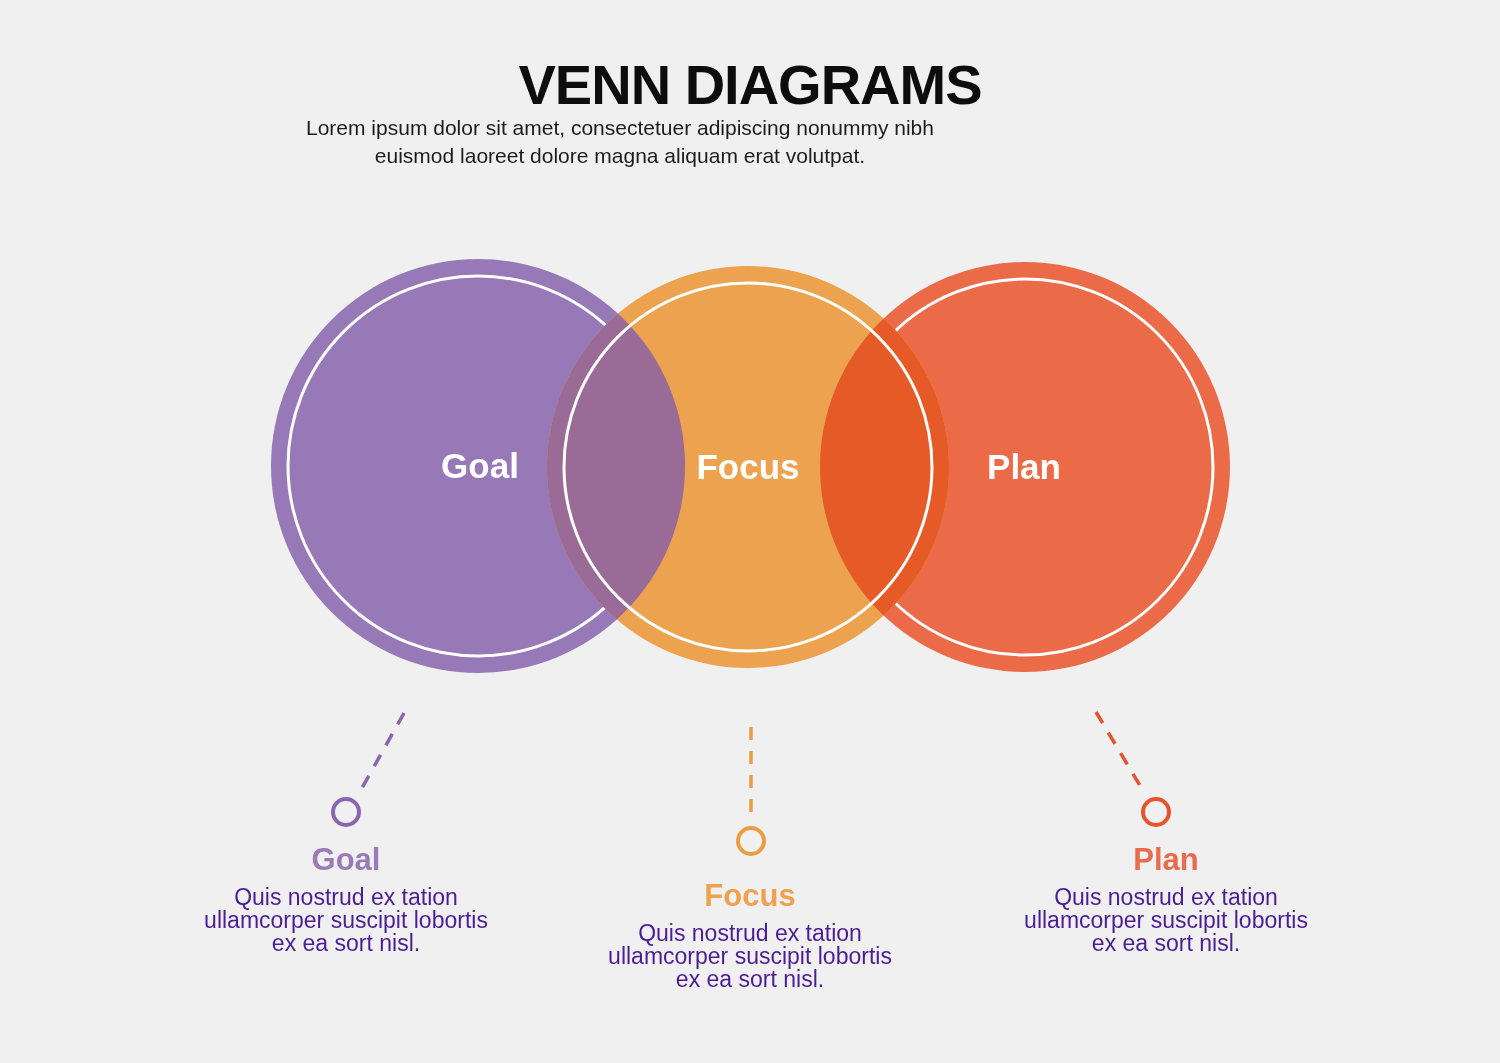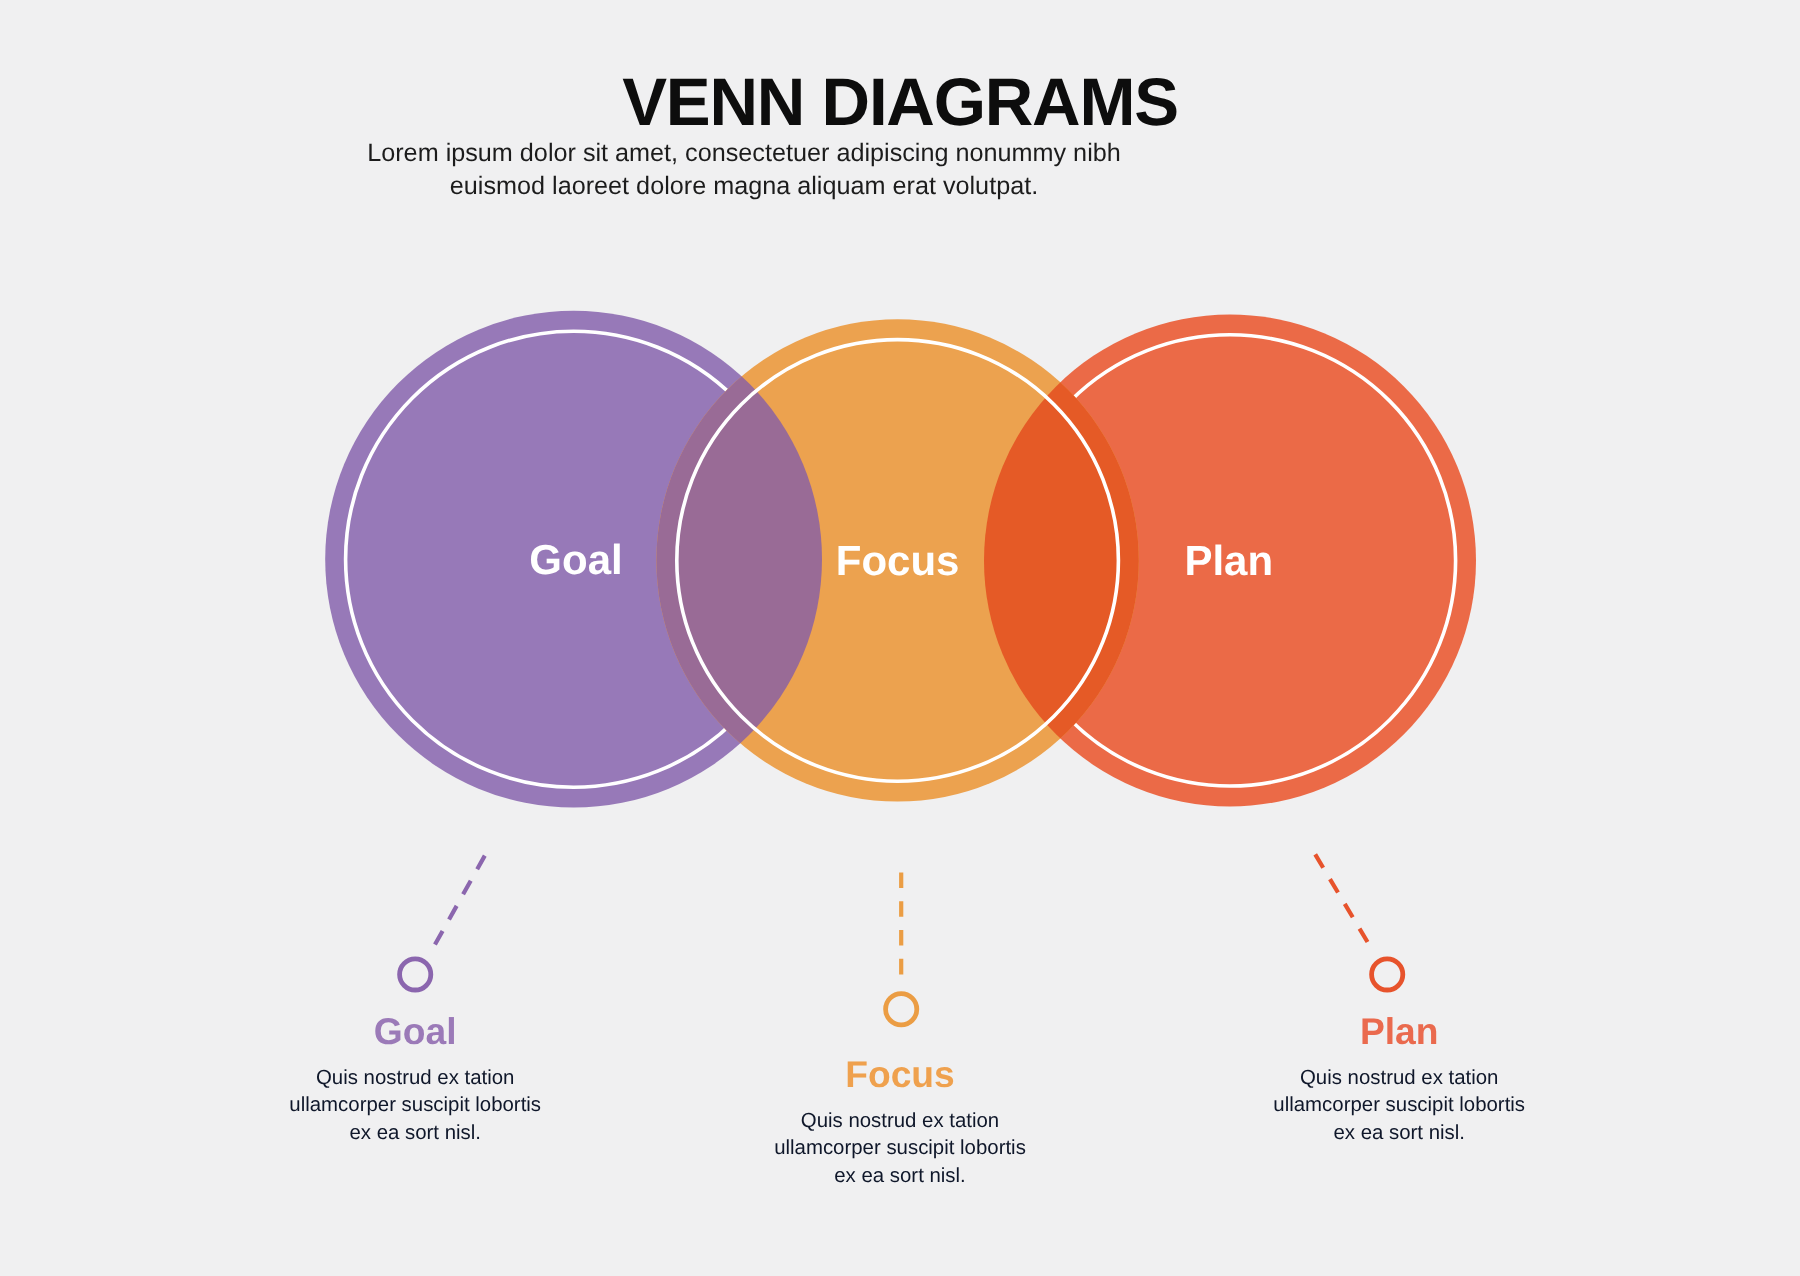--- a/index.html
+++ b/index.html
@@ -28,21 +28,21 @@
   .callout { position: absolute; width: 330px; text-align: center; }
   .callout-goal  { left: 181px; top: 843px; }
   .callout-focus { left: 585px; top: 879px; }
   .callout-plan  { left: 1001px; top: 843px; }
   .callout h3 {
     margin: 0 0 9px 0;
     font-size: 31px; font-weight: bold; line-height: 34px;
   }
   .callout p {
     margin: 0;
-    font-size: 17px; line-height: 23px; color: #0f172a;
+    font-size: 23px; line-height: 23px; color: #4c1d95;
     white-space: pre-line;
   }
 </style>
 </head>
 <body style="background: rgb(240, 240, 241);">
 
 <div class="header">
   <h1 class="title">VENN DIAGRAMS</h1>
   <div class="subtitle">Lorem ipsum dolor sit amet, consectetuer adipiscing nonummy nibh
 euismod laoreet dolore magna aliquam erat volutpat.</div>

